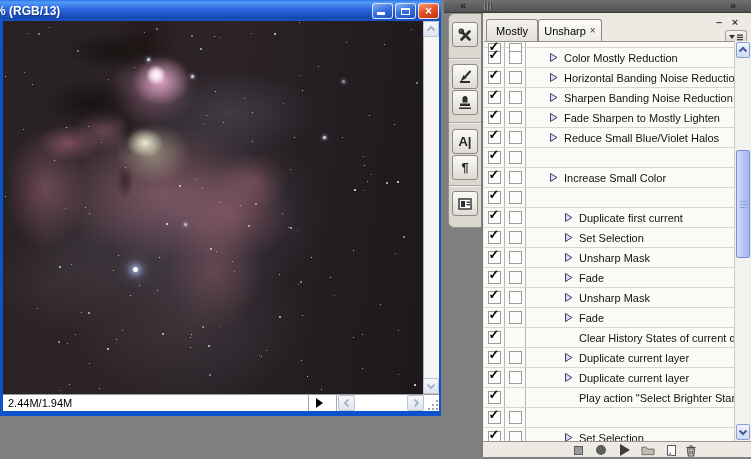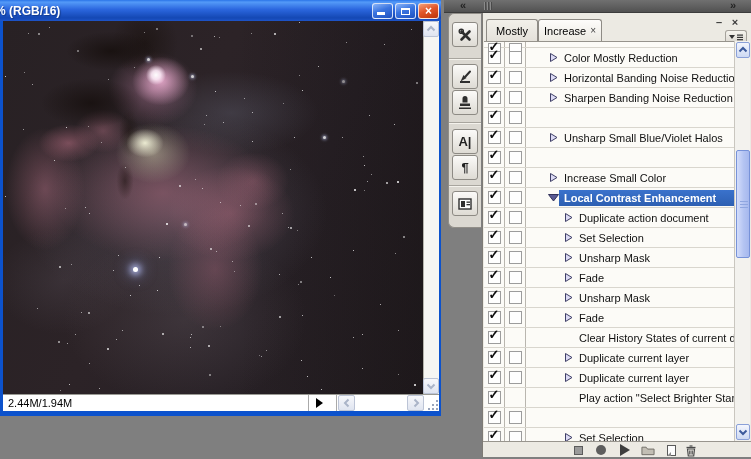--- a/index.html
+++ b/index.html
@@ -129,21 +129,21 @@
   .ic-new{width:9px;height:11px;background:#fdfdfd;border:1px solid #5a5a5a;box-sizing:border-box;position:relative;}
   .ic-new:after{content:"";position:absolute;left:-1px;bottom:-1px;border-style:solid;border-width:0 0 4px 4px;border-color:transparent transparent #8a8a8a transparent;}
 </style>
 </head>
 <body>
 
 <div class="stage">
 
   <div class="iwin">
     <div class="titlebar">
-      <div class="title-text"><span class="frag">%</span><span> (RGB/16)</span></div>
+      <div class="title-text"><span class="frag">%</span><span> (RGB/13)</span></div>
       <div class="winbtns">
         <div class="wbtn">
             <span class="glyph-min"></span>
           </div>
         <div class="wbtn">
             <span class="glyph-max"></span>
           </div>
         <div class="wbtn close">
             <span class="glyph-x">×</span>
           </div>
@@ -375,21 +375,21 @@
         <rect x="9.5" y="7" width="3.5" height="1.3" fill="#2e2e2e"></rect>
       </svg>
     </div>
   </div>
 
   <div class="apanel">
     <div class="tab" style="left:3px;width:52px;">
       <span>Mostly</span>
     </div>
     <div class="tab active" style="left:55px;width:64px;">
-      <span>Increase</span>
+      <span>Unsharp</span>
       <span class="closex">×</span>
     </div>
     <div class="pnl-min" style="left:230px;">–</div>
     <div class="pnl-close" style="left:246px;">×</div>
     <div class="menu-btn" style="left:242px;">
       <svg width="15" height="8" viewBox="0 0 15 8">
         <polygon points="0,2 6,2 3,6" fill="#333"></polygon>
         <rect x="8" y="1.5" width="6" height="1.2" fill="#333"></rect>
         <rect x="8" y="3.8" width="6" height="1.2" fill="#333"></rect>
         <rect x="8" y="6.1" width="6" height="1.2" fill="#333"></rect>
@@ -467,101 +467,101 @@
         </div>
         <div class="arow">
           <div class="cell c1">
             <div class="cbox">
               <span class="ck">✓</span>
             </div>
           </div>
           <div class="cell c2">
             <div class="cbox"></div>
           </div>
-        </div>
-        <div class="arow">
-          <div class="cell c1">
-            <div class="cbox">
-              <span class="ck">✓</span>
-            </div>
-          </div>
-          <div class="cell c2">
-            <div class="cbox"></div>
-          </div>
           <div class="lcell ind0">
             <span class="triwrap">
               <svg width="11" height="13" viewBox="0 0 11 13">
                 <polygon points="2.5,2.5 9,6.5 2.5,10.5" fill="#dcdaf4" stroke="#3f3f66" stroke-width="1"></polygon>
               </svg>
             </span>
-            <span class="lbl">Unsharp Small Blue/Violet Halos</span>
-          </div>
-        </div>
-        <div class="arow">
-          <div class="cell c1">
-            <div class="cbox">
-              <span class="ck">✓</span>
-            </div>
-          </div>
-          <div class="cell c2">
-            <div class="cbox"></div>
+            <span class="lbl">Fade Sharpen to Mostly Lighten</span>
           </div>
         </div>
         <div class="arow">
           <div class="cell c1">
             <div class="cbox">
               <span class="ck">✓</span>
             </div>
           </div>
           <div class="cell c2">
             <div class="cbox"></div>
           </div>
           <div class="lcell ind0">
             <span class="triwrap">
               <svg width="11" height="13" viewBox="0 0 11 13">
                 <polygon points="2.5,2.5 9,6.5 2.5,10.5" fill="#dcdaf4" stroke="#3f3f66" stroke-width="1"></polygon>
               </svg>
             </span>
+            <span class="lbl">Reduce Small Blue/Violet Halos</span>
+          </div>
+        </div>
+        <div class="arow">
+          <div class="cell c1">
+            <div class="cbox">
+              <span class="ck">✓</span>
+            </div>
+          </div>
+          <div class="cell c2">
+            <div class="cbox"></div>
+          </div>
+        </div>
+        <div class="arow">
+          <div class="cell c1">
+            <div class="cbox">
+              <span class="ck">✓</span>
+            </div>
+          </div>
+          <div class="cell c2">
+            <div class="cbox"></div>
+          </div>
+          <div class="lcell ind0">
+            <span class="triwrap">
+              <svg width="11" height="13" viewBox="0 0 11 13">
+                <polygon points="2.5,2.5 9,6.5 2.5,10.5" fill="#dcdaf4" stroke="#3f3f66" stroke-width="1"></polygon>
+              </svg>
+            </span>
             <span class="lbl">Increase Small Color</span>
           </div>
         </div>
         <div class="arow sel">
           <div class="cell c1">
             <div class="cbox">
               <span class="ck">✓</span>
             </div>
           </div>
           <div class="cell c2">
             <div class="cbox"></div>
           </div>
-          <div class="lcell ind0">
-            <span class="triwrap">
-              <svg width="11" height="13" viewBox="0 0 11 13">
-                <polygon points="0.5,3.5 10.5,3.5 5.5,10" fill="#5a5a94" stroke="#32325a" stroke-width="1"></polygon>
-              </svg>
-            </span>
-            <span class="lbl">Local Contrast Enhancement</span>
-          </div>
-        </div>
-        <div class="arow">
-          <div class="cell c1">
-            <div class="cbox">
-              <span class="ck">✓</span>
-            </div>
-          </div>
-          <div class="cell c2">
-            <div class="cbox"></div>
-          </div>
-          <div class="lcell ind1">
-            <span class="triwrap">
-              <svg width="11" height="13" viewBox="0 0 11 13">
-                <polygon points="2.5,2.5 9,6.5 2.5,10.5" fill="#dcdaf4" stroke="#3f3f66" stroke-width="1"></polygon>
-              </svg>
-            </span>
-            <span class="lbl">Duplicate action document</span>
+        </div>
+        <div class="arow">
+          <div class="cell c1">
+            <div class="cbox">
+              <span class="ck">✓</span>
+            </div>
+          </div>
+          <div class="cell c2">
+            <div class="cbox"></div>
+          </div>
+          <div class="lcell ind1">
+            <span class="triwrap">
+              <svg width="11" height="13" viewBox="0 0 11 13">
+                <polygon points="2.5,2.5 9,6.5 2.5,10.5" fill="#dcdaf4" stroke="#3f3f66" stroke-width="1"></polygon>
+              </svg>
+            </span>
+            <span class="lbl">Duplicate first current</span>
           </div>
         </div>
         <div class="arow">
           <div class="cell c1">
             <div class="cbox">
               <span class="ck">✓</span>
             </div>
           </div>
           <div class="cell c2">
             <div class="cbox"></div>

